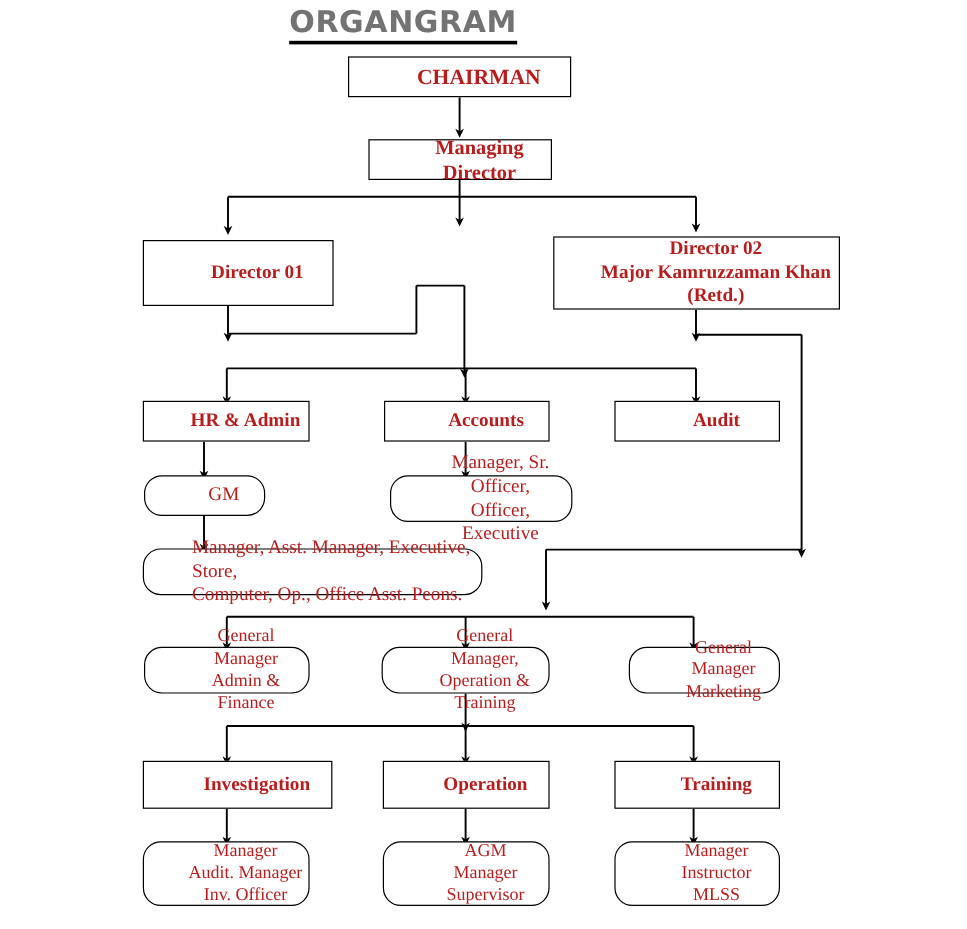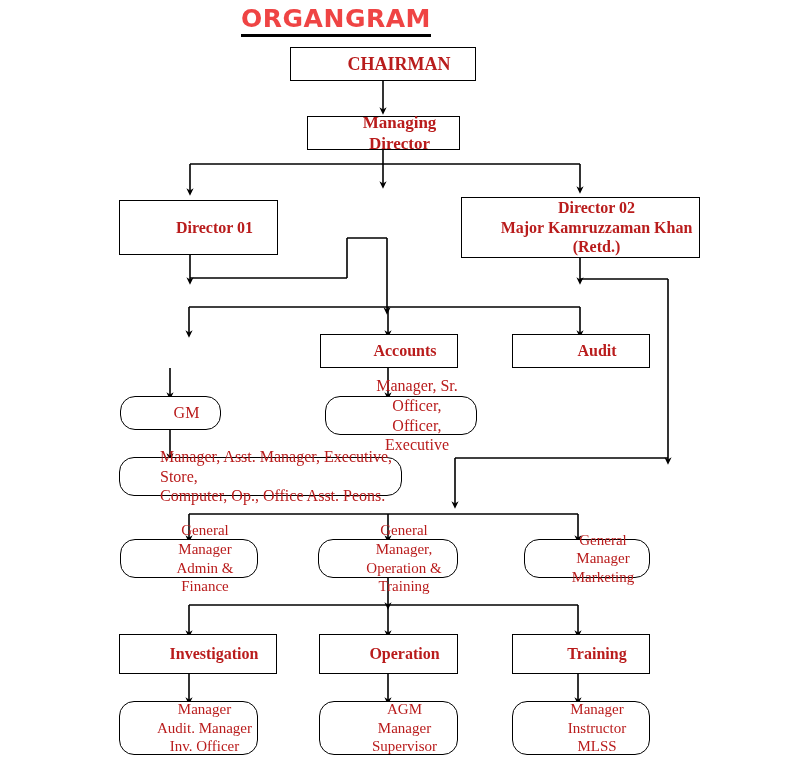--- a/index.html
+++ b/index.html
@@ -26,21 +26,21 @@
   .title {
     position: absolute;
     left: 0;
     top: 4px;
     width: 672px;
     text-align: center;
     font-family: "DejaVu Sans", "Liberation Sans", sans-serif;
     font-weight: bold;
     font-size: 25px;
     letter-spacing: 0.5px;
-    color: #ef4444;
+    color: #737373;
   }
   .title span {
     border-bottom: 3px solid #000000;
     padding-bottom: 1px;
   }
   .node {
     position: absolute;
     box-sizing: border-box;
     border: 1.6px solid #000000;
     background: #ffffff;
@@ -144,20 +144,23 @@
     <div class="txt">Director 01</div>
   </div>
 
   <div class="node bold fs16" style="left:461px; top:197px; width:239px; height:61px;">
     <div class="txt">
       <div>Director 02</div>
       <div>Major Kamruzzaman Khan (Retd.)</div>
     </div>
   </div>
 
+  <div class="node bold fs16" style="left:119px; top:334px; width:139px; height:34px;">
+    <div class="txt">HR &amp; Admin</div>
+  </div>
 
   <div class="node bold fs16" style="left:320px; top:334px; width:138px; height:34px;">
     <div class="txt">Accounts</div>
   </div>
 
   <div class="node bold fs16" style="left:512px; top:334px; width:138px; height:34px;">
     <div class="txt">Audit</div>
   </div>
 
   <div class="node regular fs16" style="left:120px; top:396px; width:101px; height:34px;">

